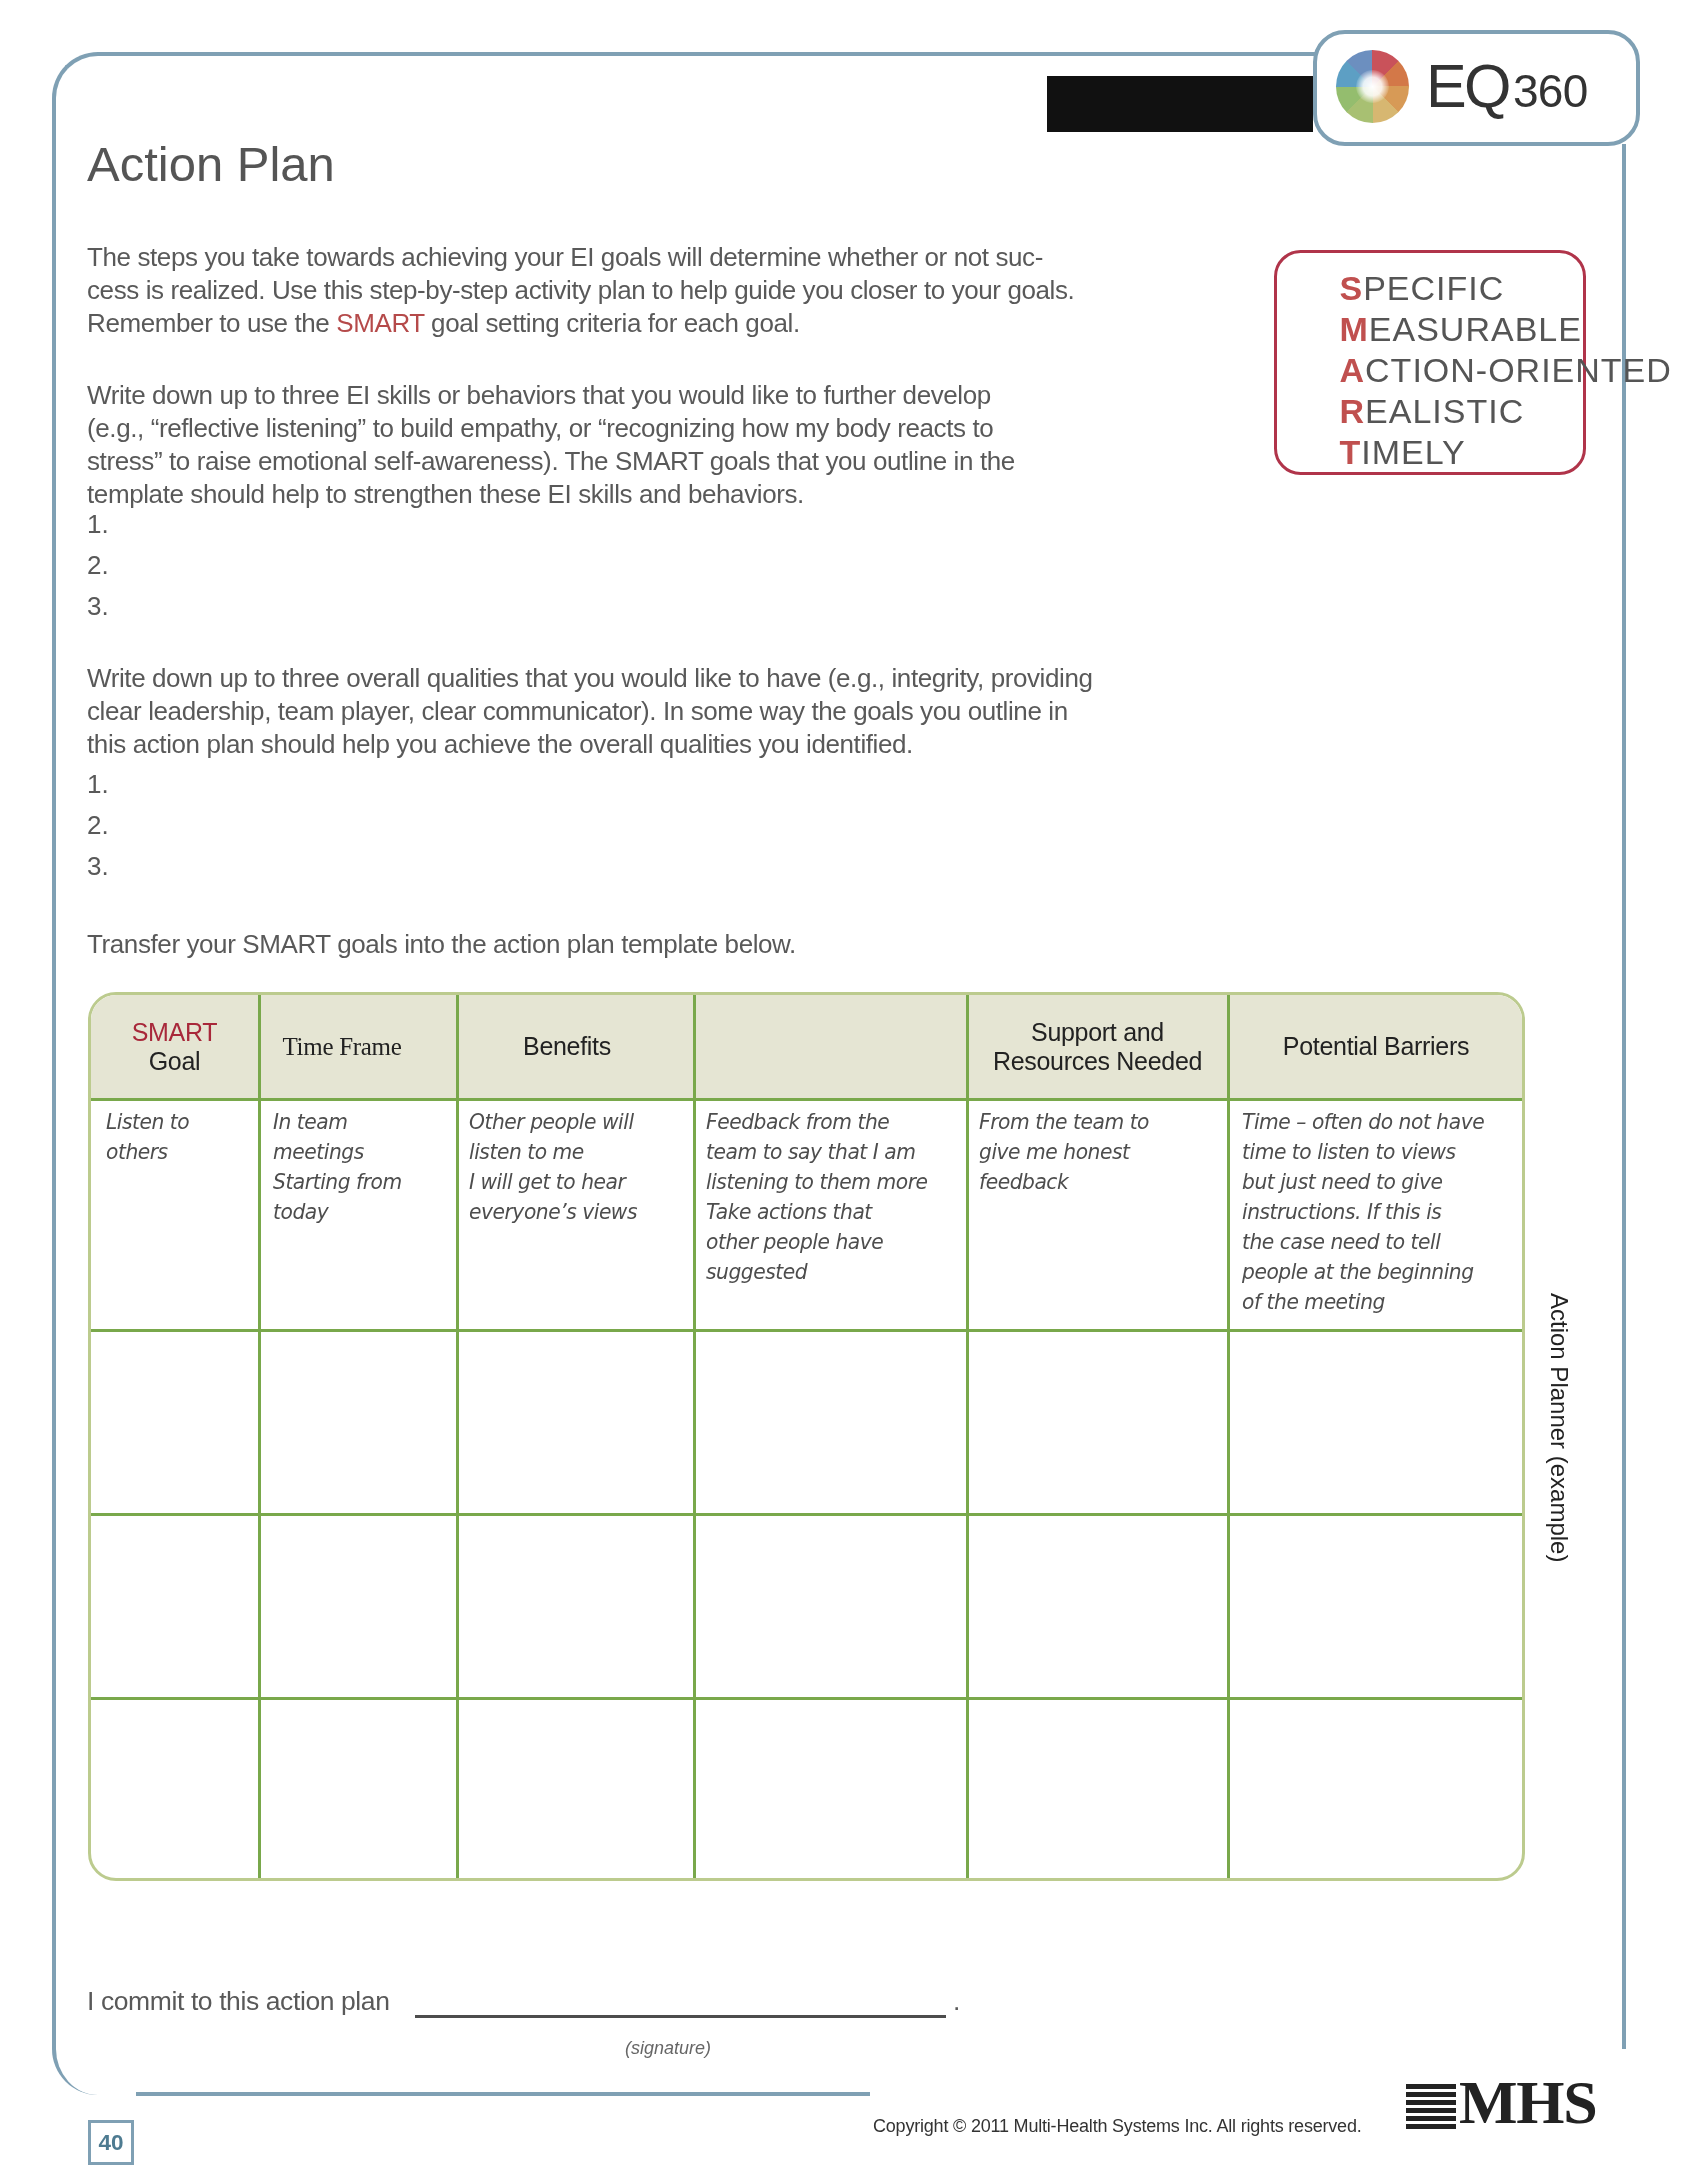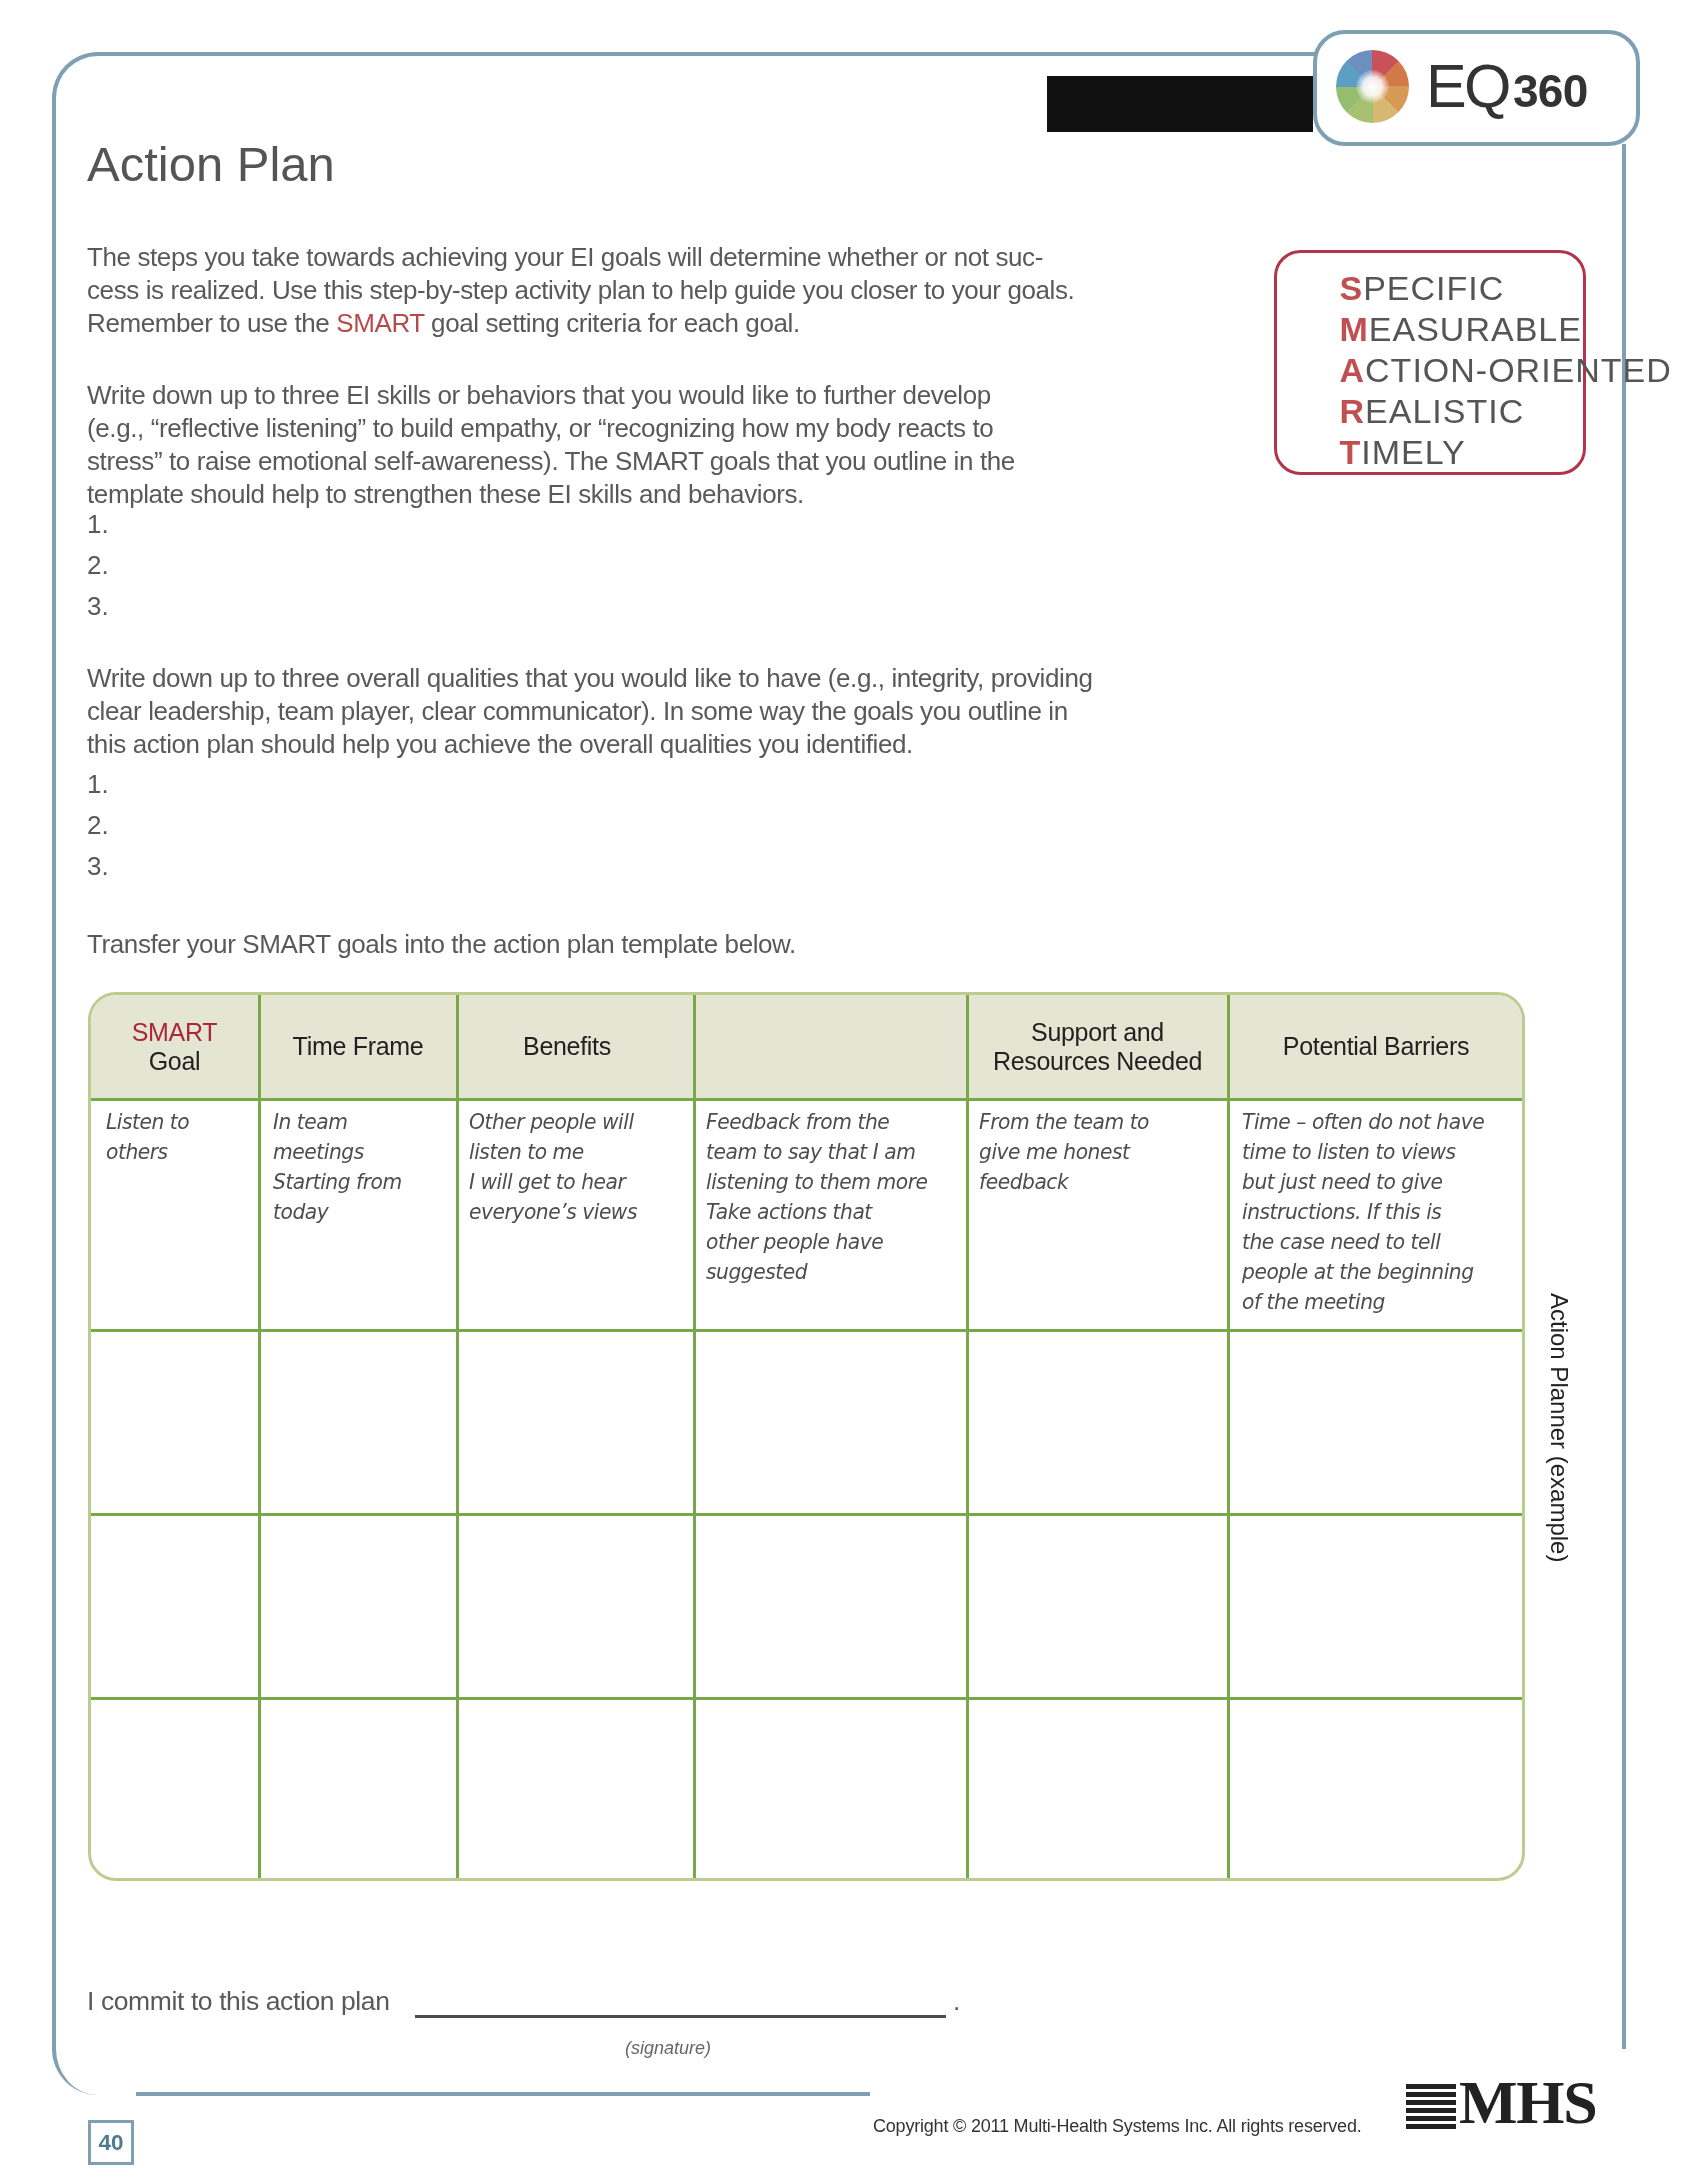--- a/index.html
+++ b/index.html
@@ -14,21 +14,21 @@
 
   
   .logo-box { position:absolute; left:1313px; top:30px; width:327px; height:116px; background:#fff;
               border:4px solid #7fa0b4; border-radius:32px; box-sizing:border-box; }
   .redact { position:absolute; left:1047px; top:76px; width:266px; height:56px; background:#111111; }
   .logo-wheel { position:absolute; left:1336px; top:50px; width:73px; height:73px; border-radius:50%;
     background: conic-gradient(#c9525a 0 45deg, #d37848 45deg 90deg, #d79a56 90deg 135deg, #d7b771 135deg 180deg, #a8c072 180deg 225deg, #94bd6e 225deg 270deg, #5d9fc4 270deg 315deg, #6c8fbf 315deg 360deg); }
   .logo-wheel::after { content:""; position:absolute; left:20px; top:20px; width:33px; height:33px; border-radius:50%;
     background: radial-gradient(circle, #ffffff 0%, rgba(255,255,255,0.85) 40%, rgba(255,255,255,0) 75%); }
   .logo-text { position:absolute; left:1426px; top:53px; font-size:61px; color:#333333; letter-spacing:-2.6px; line-height:66px; }
-  .logo-text .num { font-size:46px; letter-spacing:-0.7px; margin-left:4px;font-weight:bold; }
+  .logo-text .num { font-size:46px; letter-spacing:-0.7px; margin-left:4px; }
 
   
   .title { position:absolute; left:87px; top:136px; font-size:49px; color:#555; font-weight:normal; }
   .para { position:absolute; left:87px; font-size:26px; line-height:33px; color:#595959; letter-spacing:-0.4px; width:1085px; }
   .para .red { color:#b54a4a; }
   .num-list { position:absolute; left:87px; font-size:26px; line-height:41px; color:#595959; }
 
   
   .smart-box { position:absolute; left:1274px; top:250px; width:312px; height:225px; border:3.3px solid #b0344a;
                border-radius:26.5px; box-sizing:border-box; padding:14.6px 0 0 22.5px; }
@@ -122,21 +122,21 @@
   <div class="vline" style="left:1136px;"></div>
 
   <div class="hline" style="top:334px;"></div>
   <div class="hline" style="top:518px;"></div>
   <div class="hline" style="top:702px;"></div>
 
   <div class="th" style="left:0; width:167px; flex-direction:column;">
       <span class="red">SMART</span>
       <span>Goal</span>
     </div>
-  <div class="th" style="left:169px; width:196px;">Time Frame</div>
+  <div class="th" style="left:153px; width:196px;font-family:Liberation Serif, serif;">Time Frame</div>
   <div class="th" style="left:368px; width:216px;">Benefits</div>
   <div class="th" style="left:877px; width:259px; white-space:pre-line;">Support and
 Resources Needed</div>
   <div class="th" style="left:1139px; width:292px;">Potential Barriers</div>
 
   <div class="td" style="left:14.6px;">Listen to
 others</div>
   <div class="td" style="left:182px;">In team
 meetings
 Starting from

